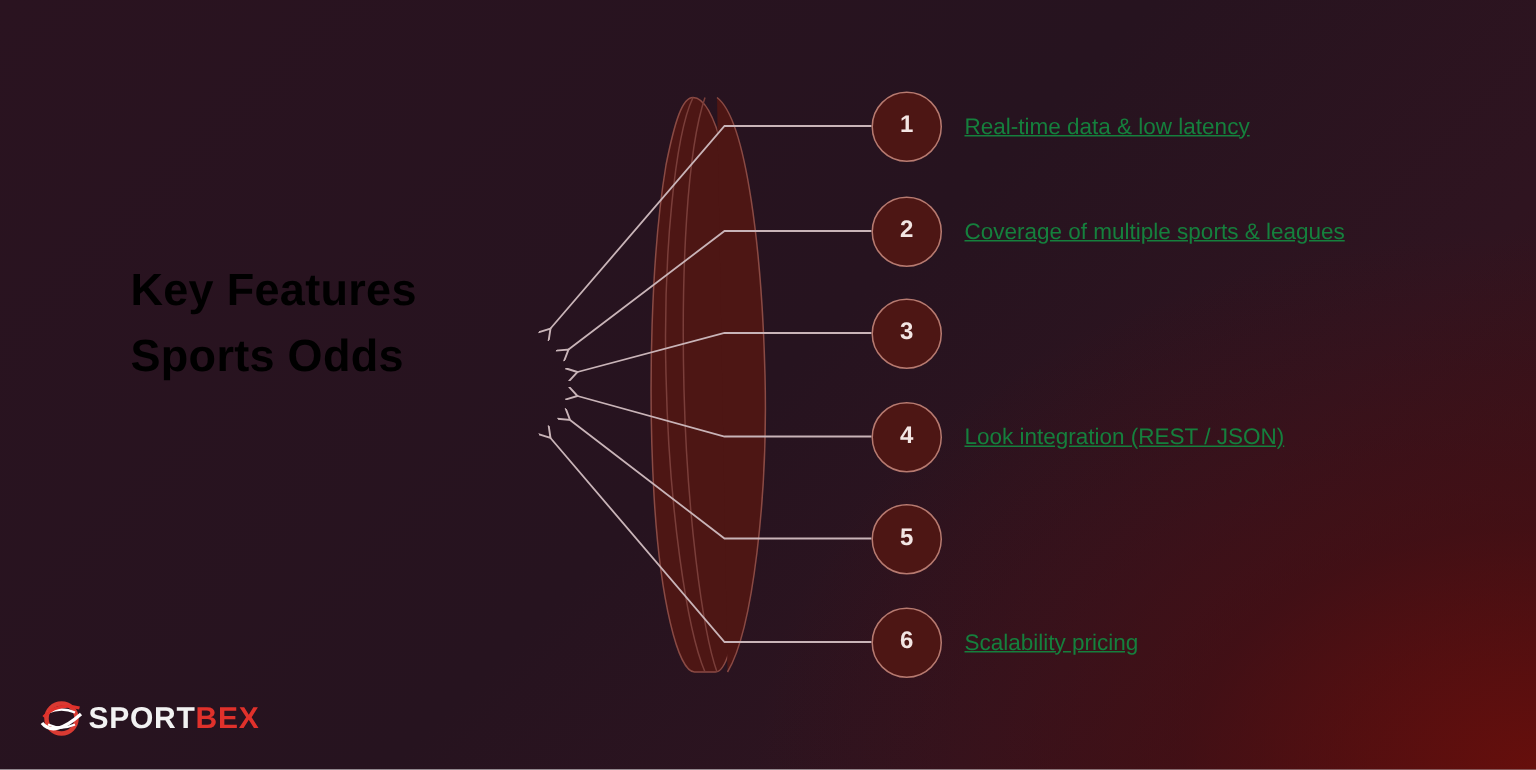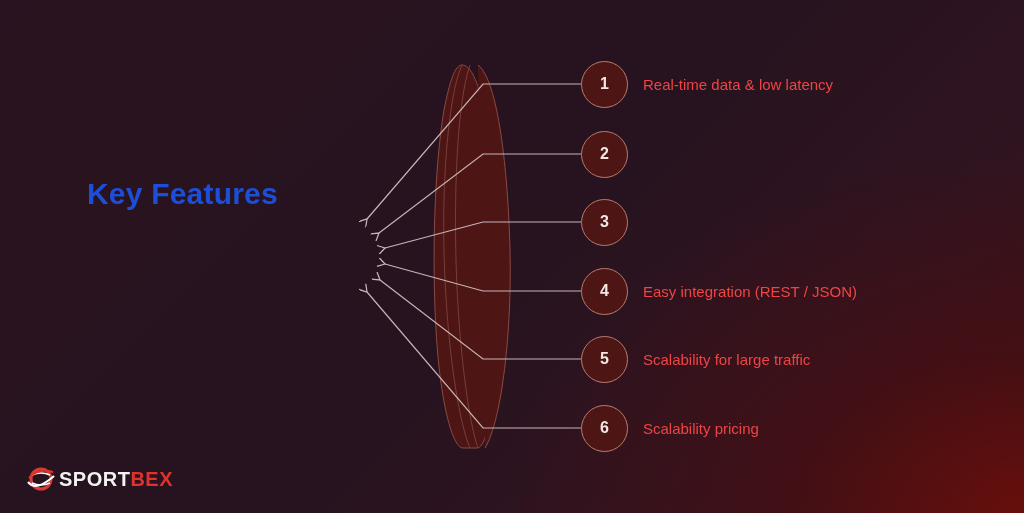--- a/index.html
+++ b/index.html
@@ -5,53 +5,54 @@
     html, body { margin: 0; padding: 0; }
     body {
       width: 1024px; height: 513px; overflow: hidden; position: relative;
       font-family: "Liberation Sans", sans-serif;
       background:
         radial-gradient(ellipse 520px 360px at 1024px 513px, rgba(110,14,10,0.85) 0%, rgba(80,12,14,0.5) 45%, rgba(40,16,28,0) 100%),
         linear-gradient(135deg, #2a1320 0%, #26131f 50%, #2f1420 75%, #3a1217 100%);
     }
     .title {
       position: absolute; left: 87px; top: 172px; width: 300px;
-      color: #1d4ed8; font-weight: bold; font-size: 30px; line-height: 43.5px;
+      color: #000000; font-weight: bold; font-size: 30px; line-height: 43.5px;
       letter-spacing: 0.2px;
     }
     .title span { display: block; white-space: nowrap; }
     svg.diagram { position: absolute; left: 0; top: 0; }
     .item {
       position: absolute; left: 581px; height: 50px;
       display: flex; align-items: center;
     }
     .num {
       width: 47px; height: 47px; border-radius: 50%;
       border: 1.5px solid #b77a70; background: #4d1614;
       color: #f3e6e4; font-size: 16px; font-weight: bold;
       display: flex; align-items: center; justify-content: center;
       box-sizing: border-box;
     }
     .label {
-      margin-left: 15px; color: #ef4444; font-size: 15px; white-space: nowrap;
+      margin-left: 15px; color: #15803d; font-size: 15px; white-space: nowrap; text-decoration: underline;
     }
     .logo {
       position: absolute; left: 26px; top: 465px; height: 28px;
       display: flex; align-items: center; justify-content: center;
     }
     .logo .globe { width: 30px; height: 26px; }
     .logo .wordmark { margin-left: 3px; font-size: 20px; font-weight: bold; letter-spacing: 0.5px; }
     .logo .w1 { color: #f2f2f2; }
     .logo .w2 { color: #e0312b; }
   </style>
 </head>
 <body>
 
 <div class="title">
   <span>Key Features</span>
+  <span>Sports Odds</span>
 </div>
 
 <svg class="diagram" width="1024" height="513" viewBox="0 0 1024 513">
   <defs>
     <marker id="arrowhead" viewBox="0 0 10 10" refX="1" refY="5" markerWidth="9" markerHeight="9" orient="auto-start-reverse" markerUnits="userSpaceOnUse">
       <path d="M9,0 L1,5 L9,10" fill="none" stroke="#c9b4b8" stroke-width="1.4"></path>
     </marker>
   </defs>
 
   <g>
@@ -70,31 +71,31 @@
     <polyline points="581,428 483,428 367,292" marker-end="url(#arrowhead)"></polyline>
   </g>
 </svg>
 
 <div class="item" style="top:59px;">
   <div class="num">1</div>
   <div class="label">Real-time data &amp; low latency</div>
 </div>
 <div class="item" style="top:129px;">
   <div class="num">2</div>
+  <div class="label">Coverage of multiple sports &amp; leagues</div>
 </div>
 <div class="item" style="top:197px;">
   <div class="num">3</div>
 </div>
 <div class="item" style="top:266px;">
   <div class="num">4</div>
-  <div class="label">Easy integration (REST / JSON)</div>
+  <div class="label">Look integration (REST / JSON)</div>
 </div>
 <div class="item" style="top:334px;">
   <div class="num">5</div>
-  <div class="label">Scalability for large traffic</div>
 </div>
 <div class="item" style="top:403px;">
   <div class="num">6</div>
   <div class="label">Scalability pricing</div>
 </div>
 
 <div class="logo">
   <svg class="globe" viewBox="0 0 30 26">
     <circle cx="15" cy="13" r="10" fill="none" stroke="#d93a32" stroke-width="3"></circle>
     <path d="M6,9 Q15,5 24,9" stroke="#ffffff" stroke-width="1.5" fill="none"></path>

